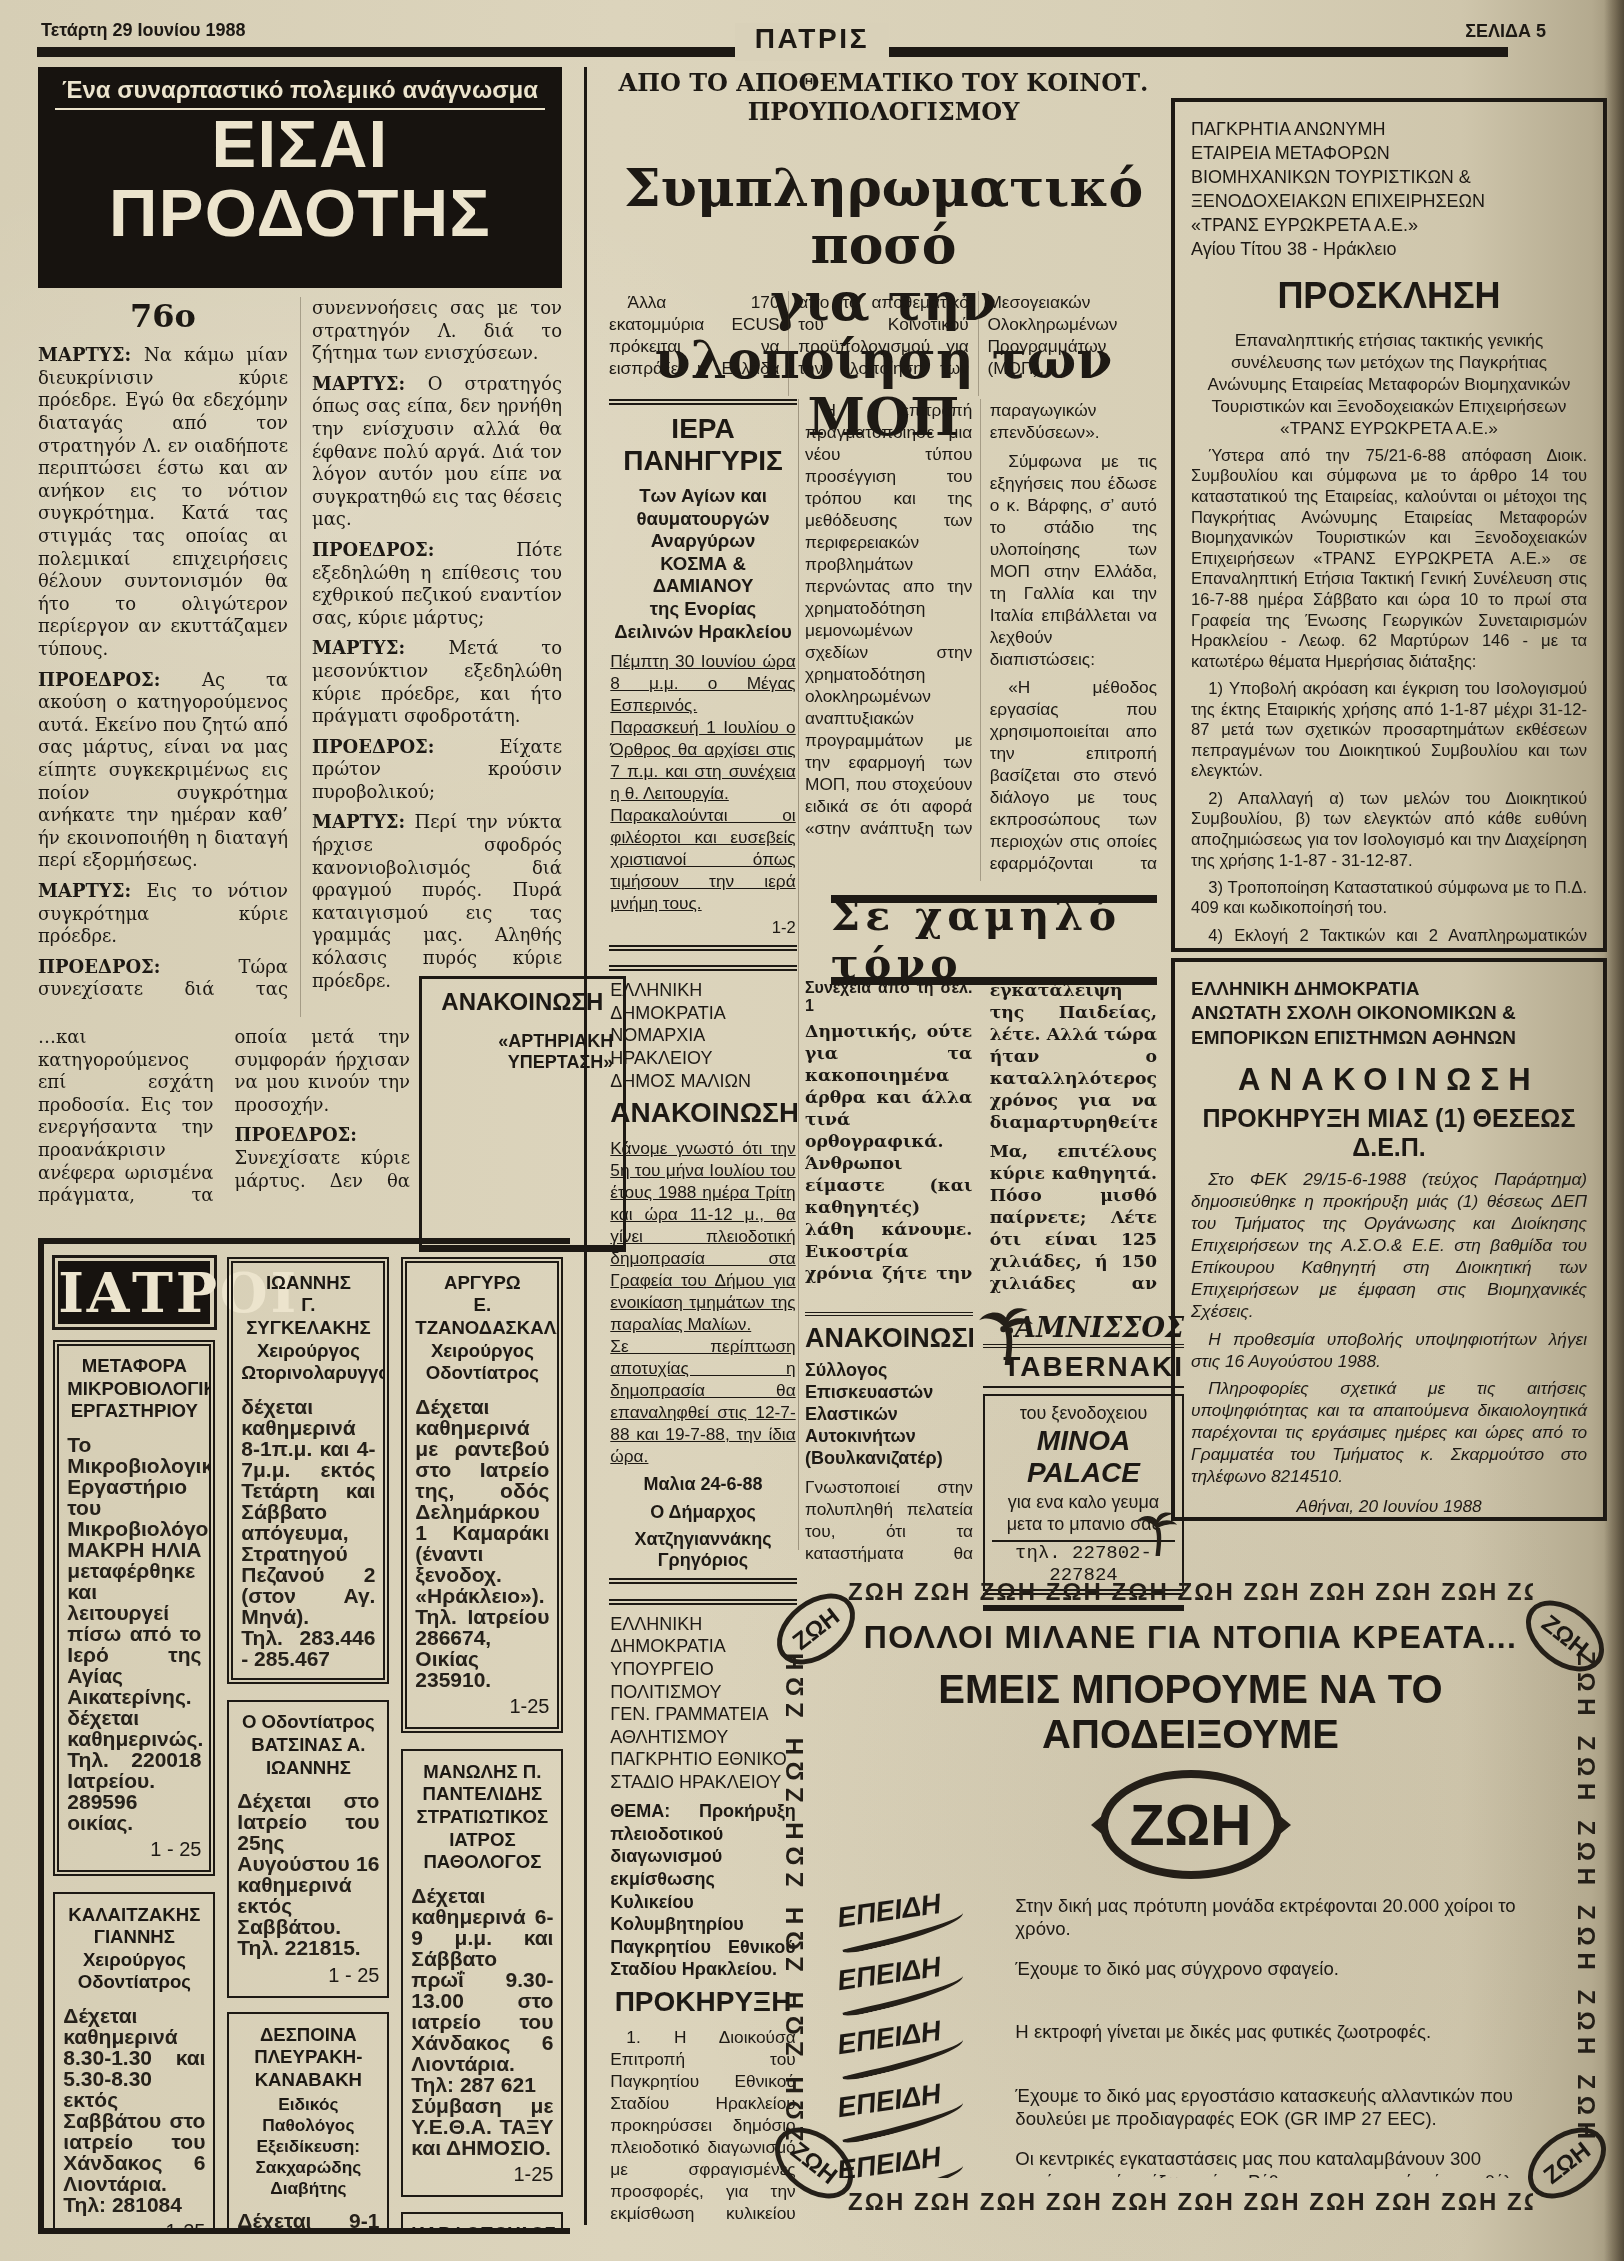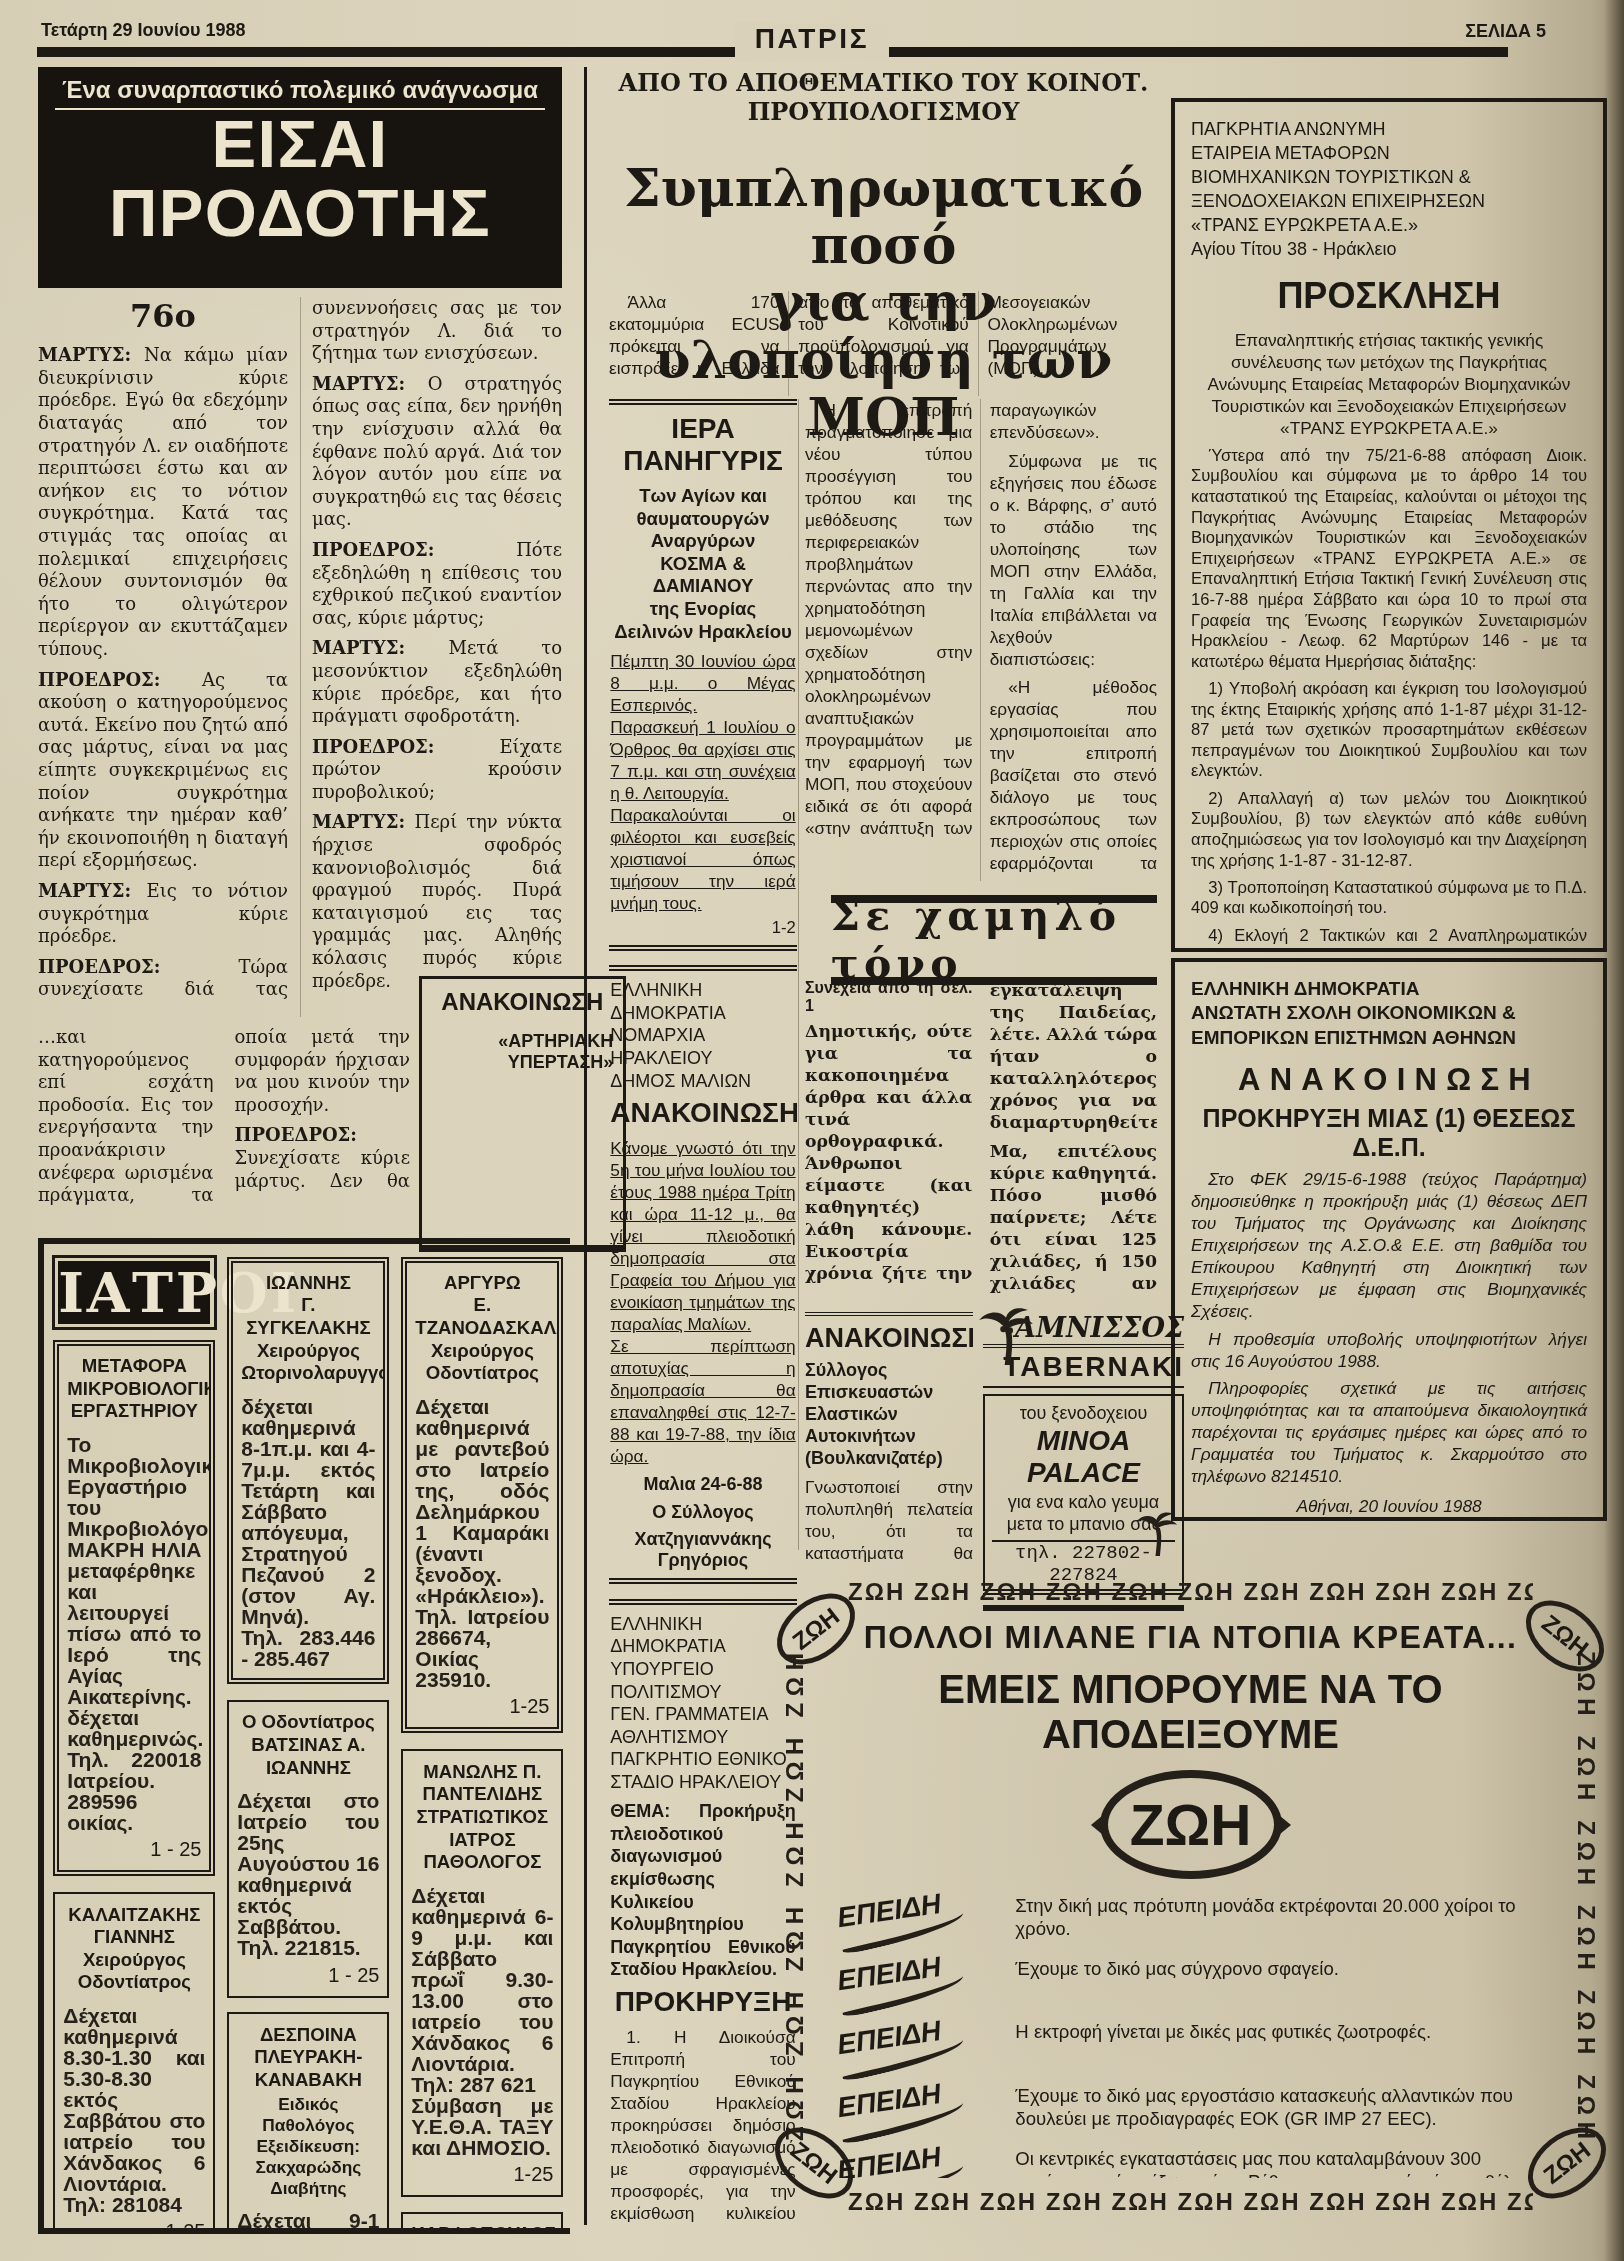--- a/index.html
+++ b/index.html
@@ -302,21 +302,21 @@
       <div class="ref">1-2</div>
     </div>
     <div class="panel">
       <div class="gov pre">ΕΛΛΗΝΙΚΗ ΔΗΜΟΚΡΑΤΙΑ
 ΝΟΜΑΡΧΙΑ ΗΡΑΚΛΕΙΟΥ
 ΔΗΜΟΣ ΜΑΛΙΩΝ</div>
       <div class="bigt" style="margin-top:5.3px;">ΑΝΑΚΟΙΝΩΣΗ</div>
       <div class="body pre">Κάνομε γνωστό ότι την 5η του μήνα Ιουλίου του έτους 1988 ημέρα Τρίτη και ώρα 11-12 μ., θα γίνει πλειοδοτική δημοπρασία στα Γραφεία του Δήμου για ενοικίαση τμημάτων της παραλίας Μαλίων.
 Σε περίπτωση αποτυχίας η δημοπρασία θα επαναληφθεί στις 12-7-88 και 19-7-88, την ίδια ώρα.</div>
       <div class="sign">Μαλια 24-6-88</div>
-      <div class="sign">Ο Σύλλογος</div>
+      <div class="sign">Ο Δήμαρχος</div>
       <div class="sign">Χατζηγιαννάκης Γρηγόριος</div>
     </div>
     <div class="panel">
       <div class="gov pre">ΕΛΛΗΝΙΚΗ ΔΗΜΟΚΡΑΤΙΑ
 ΥΠΟΥΡΓΕΙΟ ΠΟΛΙΤΙΣΜΟΥ
 ΓΕΝ. ΓΡΑΜΜΑΤΕΙΑ ΑΘΛΗΤΙΣΜΟΥ
 ΠΑΓΚΡΗΤΙΟ ΕΘΝΙΚΟ ΣΤΑΔΙΟ ΗΡΑΚΛΕΙΟΥ</div>
       <div class="thema">ΘΕΜΑ: Προκήρυξη πλειοδοτικού διαγωνισμού εκμίσθωσης Κυλικείου Κολυμβητηρίου Παγκρητίου Εθνικού Σταδίου Ηρακλείου.</div>
       <div class="bigt" style="margin-top:5.3px;">ΠΡΟΚΗΡΥΞΗ</div>
       <div>

